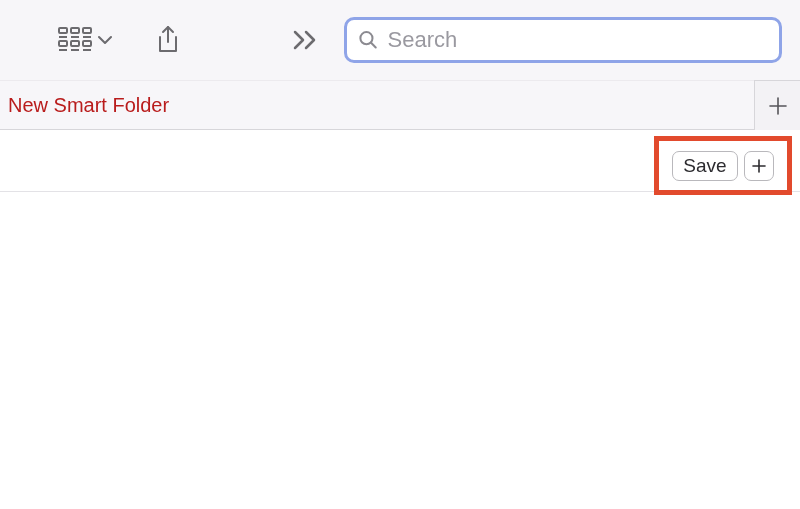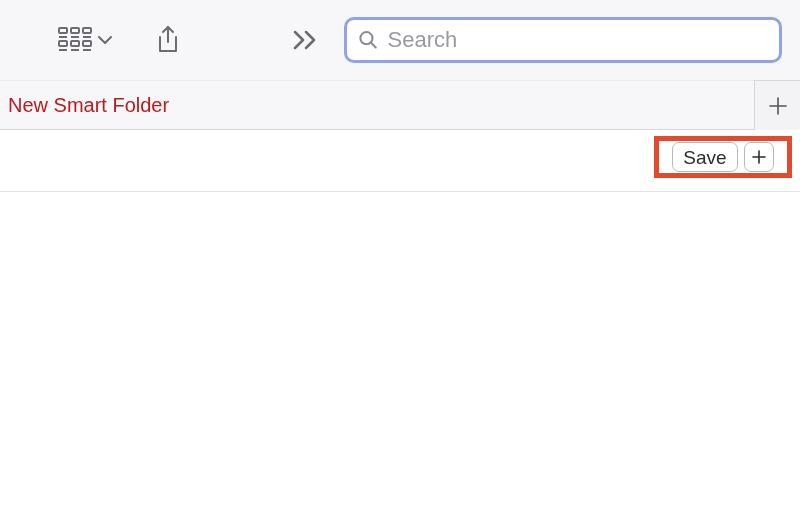--- a/index.html
+++ b/index.html
@@ -73,21 +73,21 @@
       height: 62px;
       border-bottom: 1px solid #e3e2e6;
       background: #ffffff;
       position: relative;
     }
     .highlight-box {
       position: absolute;
       top: 6px;
       right: 8px;
       width: 138px;
-      height: 42px;
+      height: 59px;
       border: 5px solid #e24a2d;
       display: flex;
       align-items: center;
       justify-content: center;
       gap: 6px;
       background: #ffffff;
     }
     .save-btn {
       height: 30px;
       padding: 0 10px;

